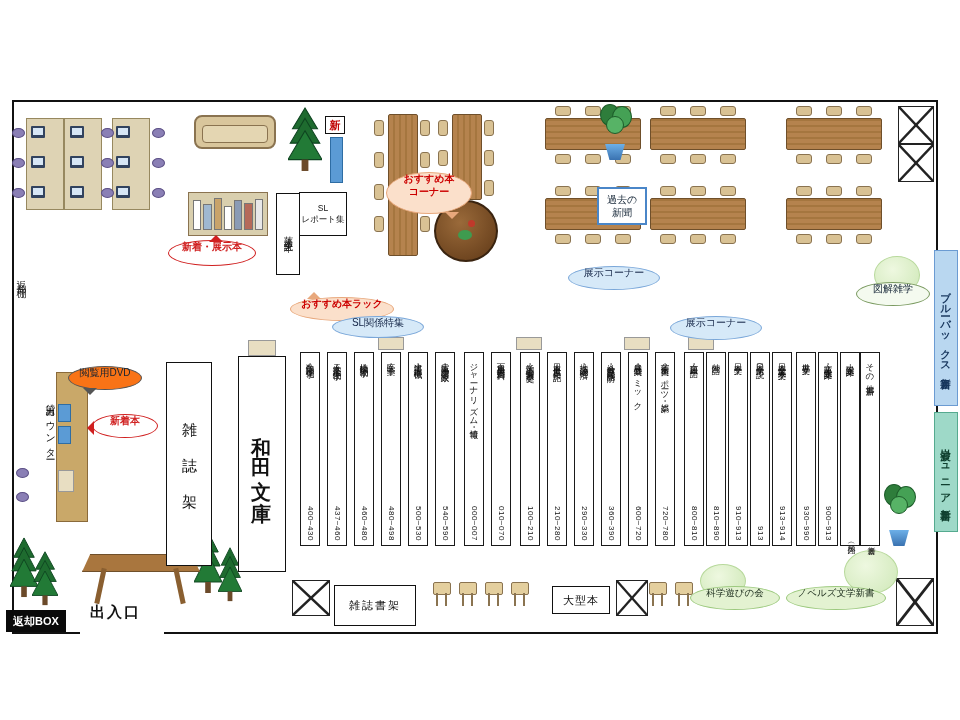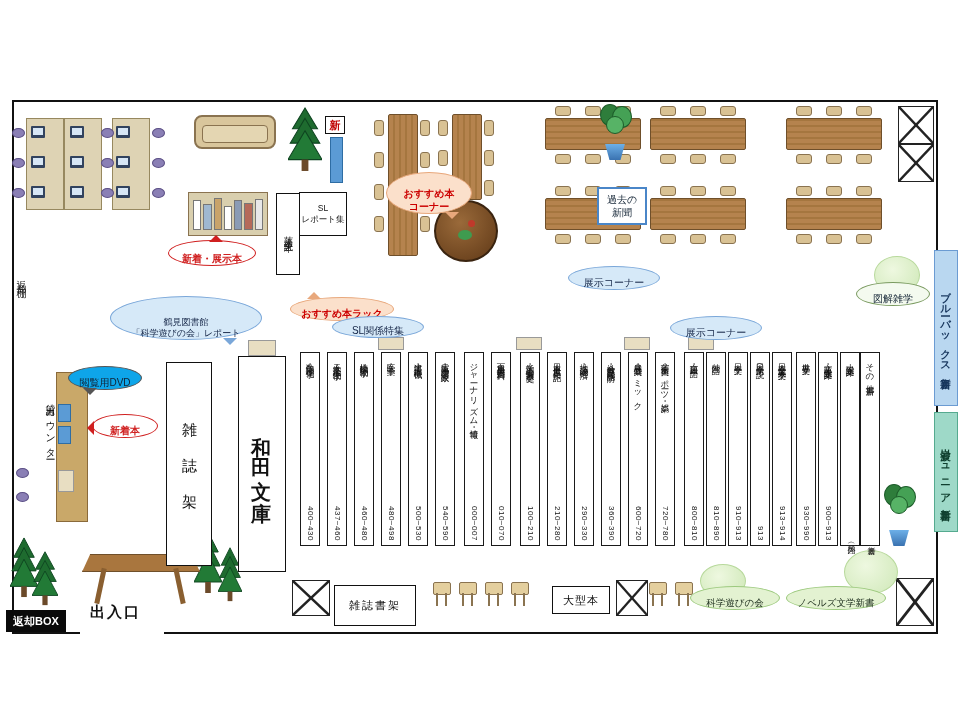--- a/index.html
+++ b/index.html
@@ -72,28 +72,28 @@
     align-items:center;justify-content:center;text-align:center;z-index:12;box-sizing:border-box;}
   .wbox span{display:block;}
   .eigo{left:276px;top:193px;width:24px;height:82px;}
   .eigo .vspan{writing-mode:vertical-rl;font-size:9px;letter-spacing:2px;}
   .slreport{left:299px;top:192px;width:48px;height:44px;font-size:8.5px;line-height:1.25;}
   .shin{left:325px;top:116px;width:20px;height:18px;font-size:11px;font-weight:bold;color:#c00000;}
   .pastnews{left:597px;top:187px;width:50px;height:38px;font-size:10px;border-color:#4a86c8;border-width:2px;color:#123;line-height:1.3;}
   .zasshishoka{left:334px;top:585px;width:82px;height:41px;font-size:11px;letter-spacing:2px;}
   .ogata{left:552px;top:586px;width:58px;height:28px;font-size:11px;letter-spacing:1px;}
 
-  .co{position:absolute;border-radius:50%;display:flex;flex-direction:column;align-items:center;justify-content:flex-end;
+  .co{position:absolute;border-radius:50%;display:flex;flex-direction:column;align-items:center;justify-content:flex-start;
     text-align:center;font-size:10px;line-height:1.25;z-index:30;box-sizing:border-box;}
   .co span{display:block;}
   .co.red{background:#fff;border:1.8px solid #d02020;color:#d02020;font-weight:bold;}
   .co.peach{background:#fbe0cb;border:1.5px solid #e8a87c;color:#b02000;font-weight:bold;}
   .co.blue{background:#d6e9f8;border:1.5px solid #7aa7d9;color:#112244;}
   .co.green{background:#e3f2d1;border:1.5px solid #9cc97e;color:#223322;}
-  .co.plain{background:#0ea5e9;border:1.5px solid #555;color:#112233;}
+  .co.plain{background:#f97316;border:1.5px solid #555;color:#112233;}
   .tail{position:absolute;width:0;height:0;border:7px solid transparent;}
 </style>
 </head>
 <body>
 
 <div class="stage">
 
 
   <div class="map-border"></div>
   <div id="decor">
@@ -475,25 +475,20 @@
 
   <div class="co red" style="left:168px;top:240px;width:88px;height:26px">
     <span>新着・展示本</span>
     <i class="tail" style="top:-13px;left:40px;border-bottom-color:#d02020"></i>
   </div>
   <div class="co peach" style="left:386px;top:172px;width:86px;height:42px;color:#c00">
     <span>おすすめ本</span>
     <span>コーナー</span>
     <i class="tail" style="bottom:-13px;right:12px;border-top-color:#e8a87c"></i>
   </div>
-  <div class="co blue" style="left:110px;top:296px;width:152px;height:44px;font-size:9px">
-    <span>鶴見図書館</span>
-    <span>「科学遊びの会」レポート</span>
-    <i class="tail" style="bottom:-13px;right:24px;border-top-color:#7aa7d9"></i>
-  </div>
   <div class="co peach" style="left:290px;top:297px;width:104px;height:24px;color:#c00">
     <span>おすすめ本ラック</span>
     <i class="tail" style="top:-13px;left:16px;border-bottom-color:#e8a87c"></i>
   </div>
   <div class="co blue" style="left:332px;top:316px;width:92px;height:22px">
     <span>SL関係特集</span>
   </div>
   <div class="co blue" style="left:568px;top:266px;width:92px;height:24px">
     <span>展示コーナー</span>
   </div>

